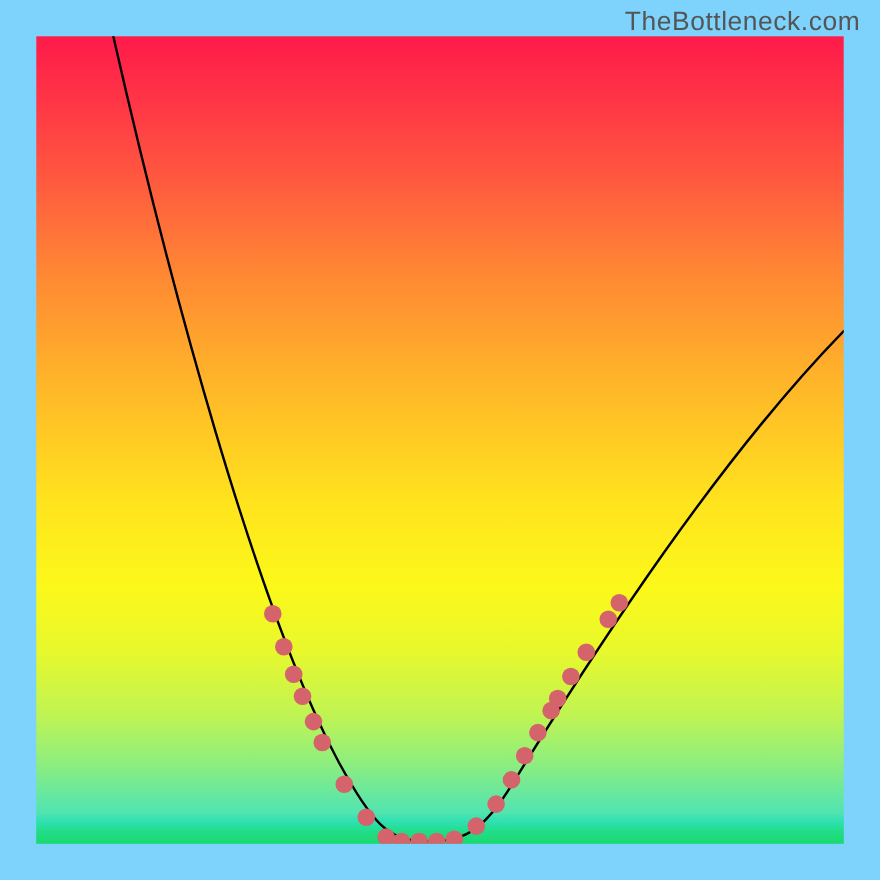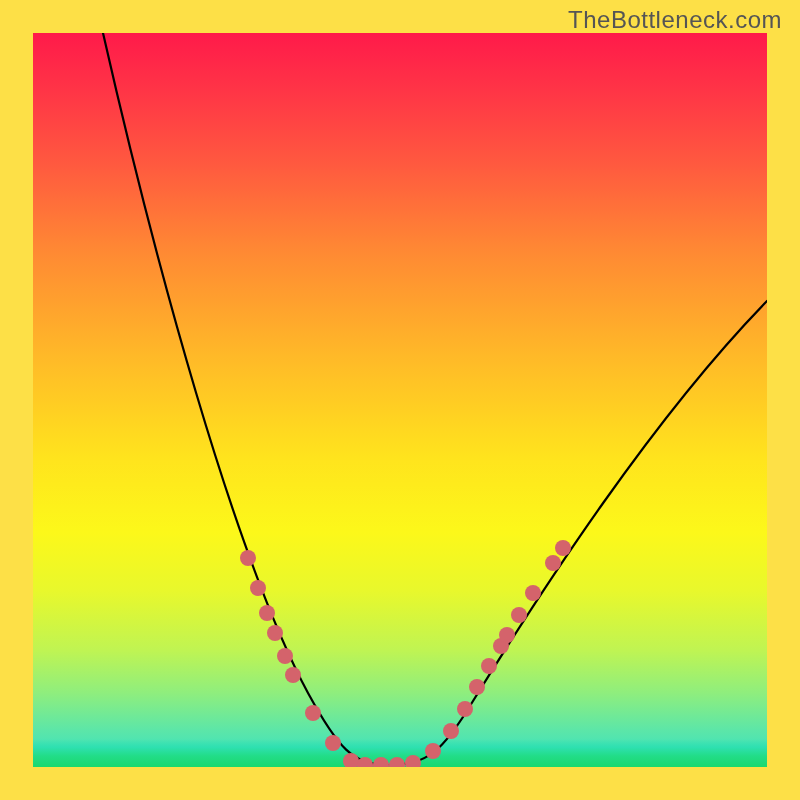--- a/index.html
+++ b/index.html
@@ -8,21 +8,21 @@
     width: 800px;
     height: 800px;
     background: #000;
     font-family: Arial, Helvetica, sans-serif;
     overflow: hidden;
   }
   .frame {
     position: relative;
     width: 800px;
     height: 800px;
-    background: #fde047;
+    background: #7dd3fc;
   }
   .watermark {
     position: absolute;
     top: 6px;
     right: 18px;
     color: #555;
     font-size: 24px;
     font-weight: 500;
     z-index: 20;
     letter-spacing: 0.5px;

